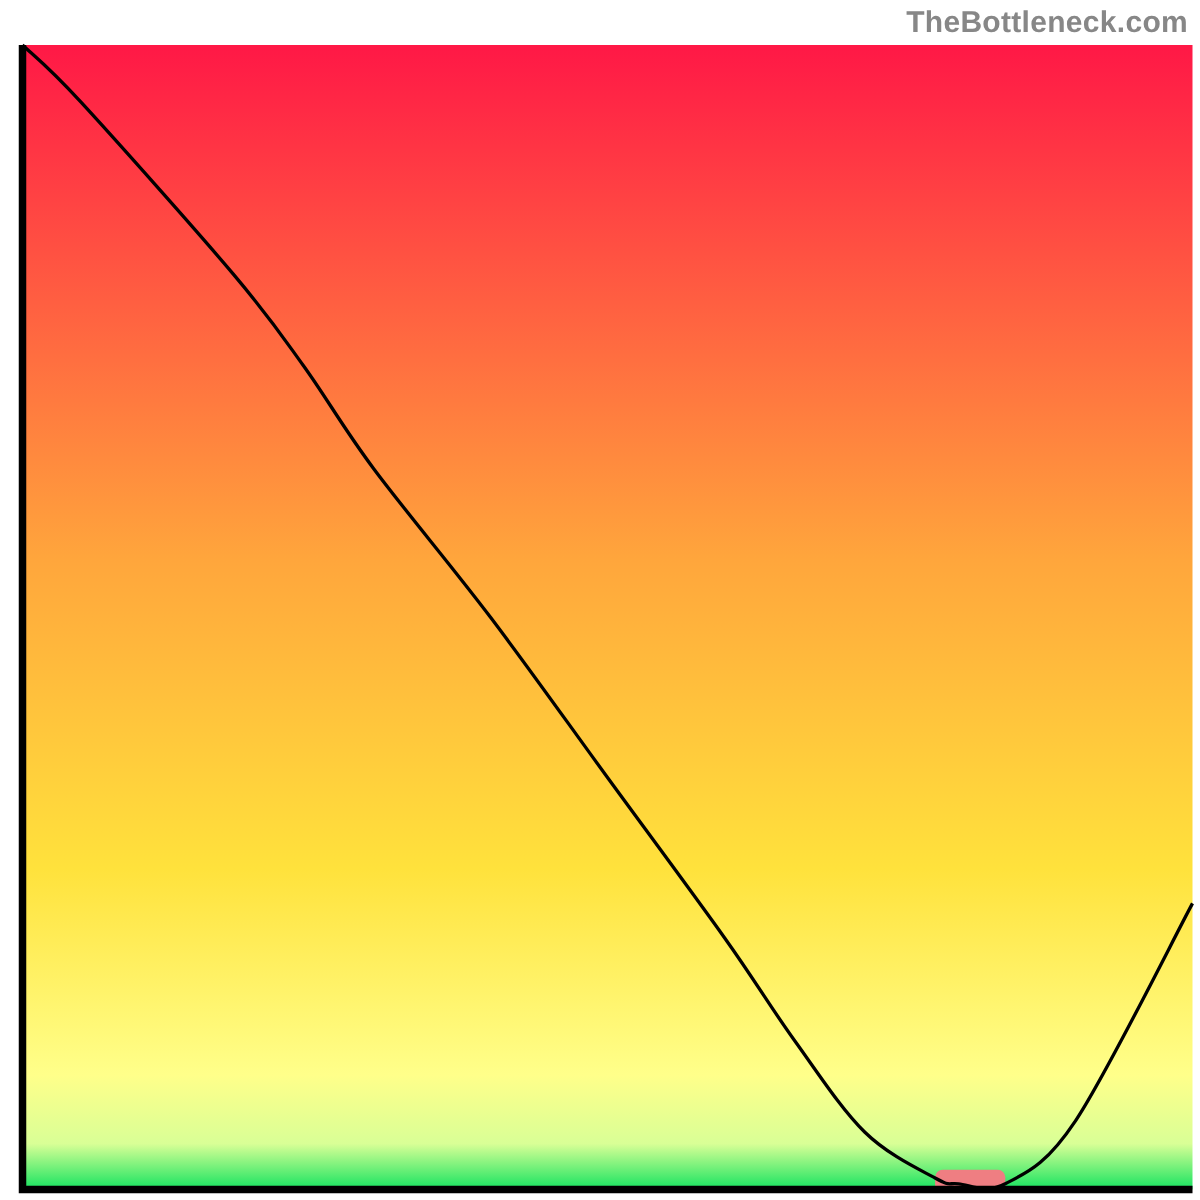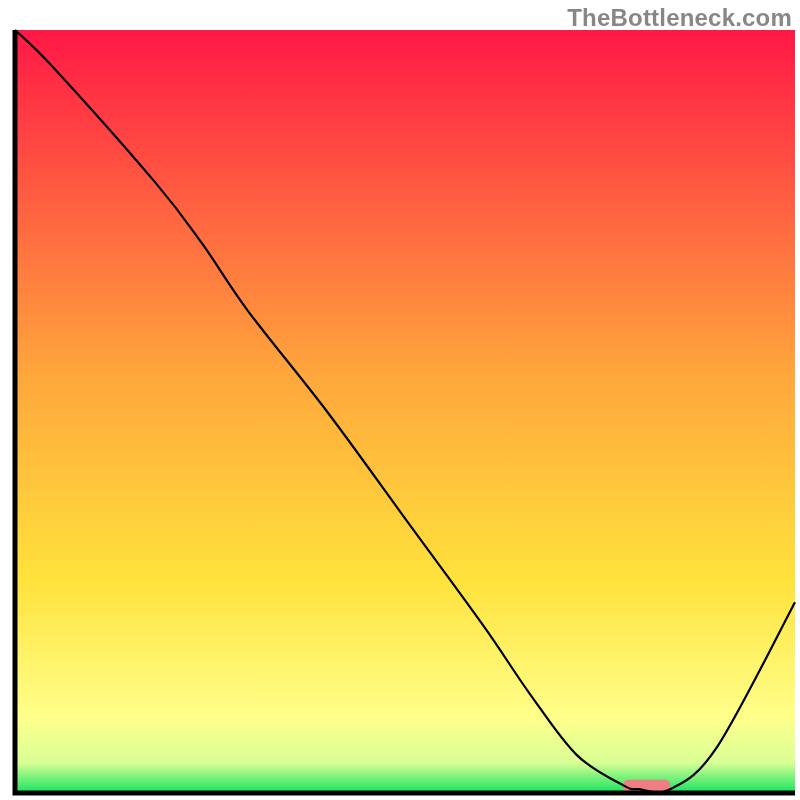--- a/index.html
+++ b/index.html
@@ -13,21 +13,21 @@
   }
   .chart-container {
     position: relative;
     width: 800px;
     height: 800px;
   }
   .watermark {
     position: absolute;
     top: 4px;
     right: 8px;
-    font-size: 24px;
+    font-size: 20px;
     font-weight: bold;
     color: #878787;
     letter-spacing: 0.2px;
   }
   svg {
     display: block;
   }
 </style>
 </head>
 <body>

